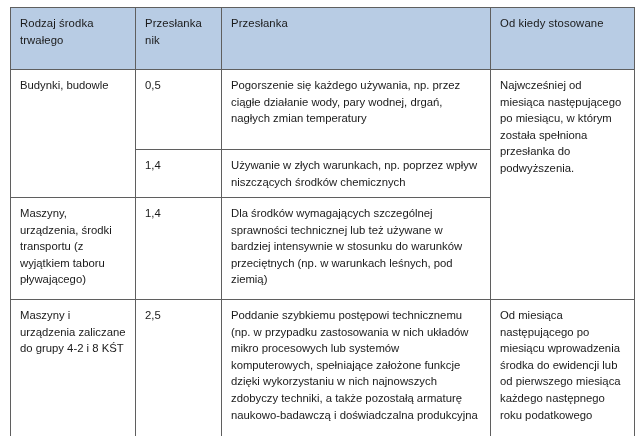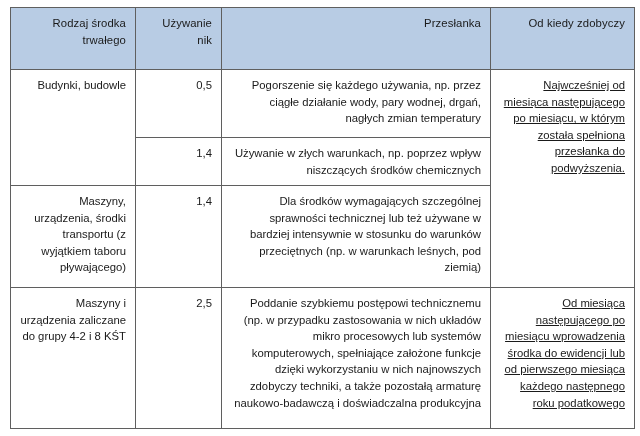--- a/index.html
+++ b/index.html
@@ -30,21 +30,21 @@
     background: #ffffff;
   }
   table.depreciation-table td,
   table.depreciation-table th {
     border: 1px solid #5f5f5f;
     vertical-align: top;
     padding: 7px 9px 6px 9px;
     font-size: 11.3px;
     line-height: 1.47;
     font-weight: normal;
-    text-align: right;
+    text-align: left;
   }
   
   col.c1 { width: 125px; }
   col.c2 { width: 86px; }
   col.c3 { width: 269px; }
   col.c4 { width: 144px; }
 
   thead th {
     background: #b8cce4;
     font-weight: bold;
@@ -64,45 +64,44 @@
   td.coef-cell {
     text-align: center;
     font-size: 11.4px;
     padding-top: 7px;
   }
   td.reason-cell {
     font-size: 11.3px;
   }
   td.since-cell {
     font-size: 11.3px;
-    text-decoration: underline;
   }
   
-  tr.r1 { height: 68px; margin-top: 44px; }
+  tr.r1 { height: 80px; margin-top: 44px; }
   tr.r2 { height: 48px; }
   tr.r3 { height: 102px; }
   tr.r4 { height: 141px; }
 </style>
 </head>
 <body>
 
 <div class="page">
   <table class="depreciation-table">
     <colgroup>
       <col class="c1">
       <col class="c2">
       <col class="c3">
       <col class="c4">
     </colgroup>
     <thead>
       <tr>
         <th>Rodzaj środka trwałego</th>
-        <th>Używanie nik</th>
+        <th>Przesłanka nik</th>
         <th>Przesłanka</th>
-        <th>Od kiedy zdobyczy</th>
+        <th>Od kiedy stosowane</th>
       </tr>
     </thead>
     <tbody>
       <tr class="r1">
         <td class="kind-cell" rowspan="2">Budynki, budowle</td>
         <td class="coef-cell">0,5</td>
         <td class="reason-cell">Pogorszenie się każdego używania, np. przez ciągłe działanie wody, pary wodnej, drgań, nagłych zmian temperatury</td>
         <td class="since-cell" rowspan="3">Najwcześniej od miesiąca następującego po miesiącu, w którym została spełniona przesłanka do podwyższenia.</td>
       </tr>
       <tr class="r2">

